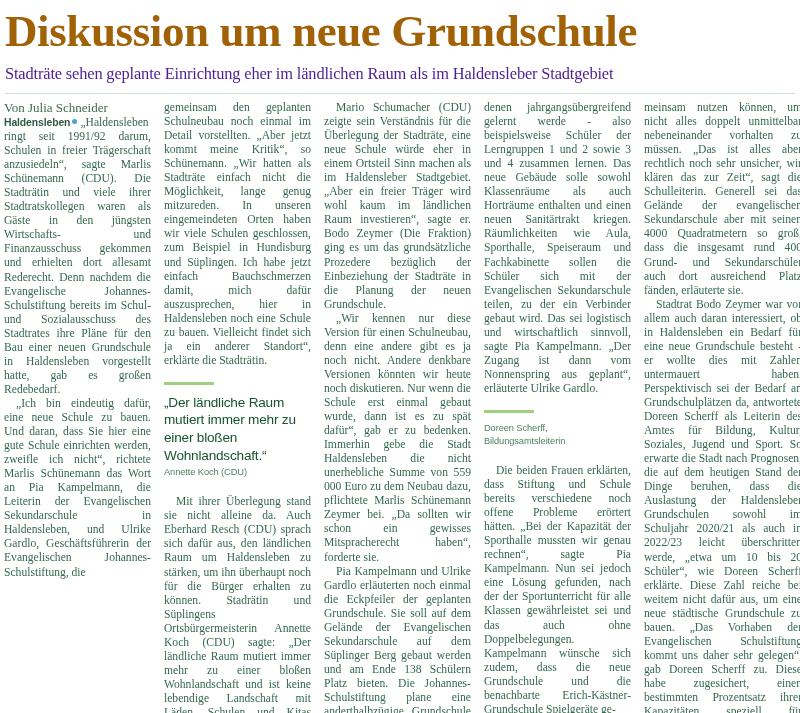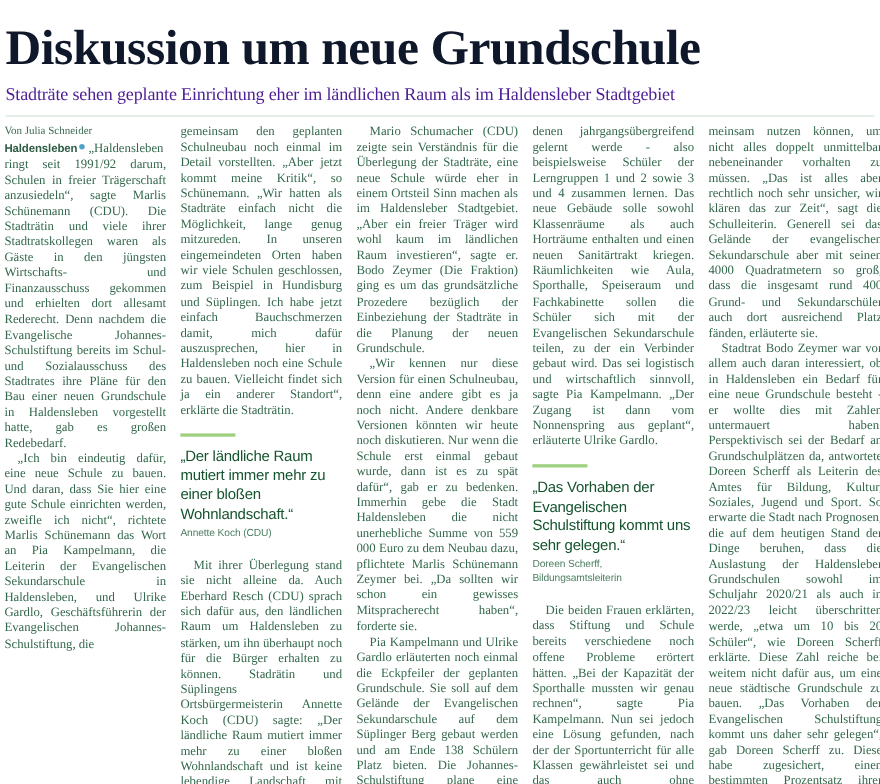--- a/index.html
+++ b/index.html
@@ -24,22 +24,22 @@
     padding: 0 4px;
   }
 
   
   .headline {
     font-family: "Liberation Serif", serif;
     font-weight: bold;
     font-size: 45px;
     line-height: 50px;
     letter-spacing: -0.4px;
-    color: #0f172a;
-    margin: 18px 0 0 1px;
+    color: #a16207;
+    margin: 6px 0 0 1px;
     white-space: nowrap;
   }
   .subheadline {
     font-family: Liberation Serif, serif;
     font-weight: normal;
     font-size: 16.4px;
     line-height: 20px;
     color: #4c1d95;
     margin: 8px 0 0 1px;
     white-space: nowrap;
@@ -72,21 +72,21 @@
     font-family: "Liberation Sans", sans-serif;
     font-size: 12.6px;
     line-height: 17.1px;
     color: #33684b;
     text-align: left;
     margin: 0 0 13px 0;
     letter-spacing: -0.1px;
   }
   .byline {
     font-family: "Liberation Serif", serif;
-    font-size: 10px;
+    font-size: 13px;
     line-height: 14px;
     color: #3c6b51;
     margin: 0 0 1px 0;
   }
   .body {
     font-family: "Liberation Serif", serif;
     font-size: 11.6px;
     line-height: 14.05px;
     text-align: justify;
     color: #34684c;
@@ -172,21 +172,20 @@
       <p class="body"><span style="display:inline-block;width:12px"></span><span>Mario Schumacher (CDU) zeigte sein Verständnis für die Überlegung der Stadträte, eine neue Schule würde eher in einem Ortsteil Sinn machen als im Haldensleber Stadtgebiet. „Aber ein freier Träger wird wohl kaum im ländlichen Raum investieren“, sagte er. Bodo Zeymer (Die Fraktion) ging es um das grundsätzliche Prozedere bezüglich der Einbeziehung der Stadträte in die Planung der neuen Grundschule.</span></p>
       <p class="body"><span style="display:inline-block;width:12px"></span><span>„Wir kennen nur diese Version für einen Schulneubau, denn eine andere gibt es ja noch nicht. Andere denkbare Versionen könnten wir heute noch diskutieren. Nur wenn die Schule erst einmal gebaut wurde, dann ist es zu spät dafür“, gab er zu bedenken. Immerhin gebe die Stadt Haldensleben die nicht unerhebliche Summe von 559 000 Euro zu dem Neubau dazu, pflichtete Marlis Schünemann Zeymer bei. „Da sollten wir schon ein gewisses Mitspracherecht haben“, forderte sie.</span></p>
       <p class="body"><span style="display:inline-block;width:12px"></span><span>Pia Kampelmann und Ulrike Gardlo erläuterten noch einmal die Eckpfeiler der geplanten Grundschule. Sie soll auf dem Gelände der Evangelischen Sekundarschule auf dem Süplinger Berg gebaut werden und am Ende 138 Schülern Platz bieten. Die Johannes-Schulstiftung plane eine anderthalbzügige Grundschule mit sechs Lerngruppen, in</span></p>
     </div>
 
     <div class="col">
       <p class="body cont">denen jahrgangsübergreifend gelernt werde - also beispielsweise Schüler der Lerngruppen 1 und 2 sowie 3 und 4 zusammen lernen. Das neue Gebäude solle sowohl Klassenräume als auch Horträume enthalten und einen neuen Sanitärtrakt kriegen. Räumlichkeiten wie Aula, Sporthalle, Speiseraum und Fachkabinette sollen die Schüler sich mit der Evangelischen Sekundarschule teilen, zu der ein Verbinder gebaut wird. Das sei logistisch und wirtschaftlich sinnvoll, sagte Pia Kampelmann. „Der Zugang ist dann vom Nonnenspring aus geplant“, erläuterte Ulrike Gardlo.</p>
 
       <div class="pullquote">
         <div class="pq-bar"></div>
-        <p class="pq-text">„Das Vorhaben der Evangelischen Schulstiftung kommt uns sehr gelegen.“</p>
         <p class="pq-attrib">Doreen Scherff, Bildungsamtsleiterin</p>
       </div>
 
       <p class="body"><span style="display:inline-block;width:12px"></span><span>Die beiden Frauen erklärten, dass Stiftung und Schule bereits verschiedene noch offene Probleme erörtert hätten. „Bei der Kapazität der Sporthalle mussten wir genau rechnen“, sagte Pia Kampelmann. Nun sei jedoch eine Lösung gefunden, nach der der Sportunterricht für alle Klassen gewährleistet sei und das auch ohne Doppelbelegungen. Kampelmann wünsche sich zudem, dass die neue Grundschule und die benachbarte Erich-Kästner-Grundschule Spielgeräte ge-</span></p>
     </div>
 
     <div class="col">
       <p class="body cont">meinsam nutzen können, um nicht alles doppelt unmittelbar nebeneinander vorhalten zu müssen. „Das ist alles aber rechtlich noch sehr unsicher, wir klären das zur Zeit“, sagt die Schulleiterin. Generell sei das Gelände der evangelischen Sekundarschule aber mit seinen 4000 Quadratmetern so groß, dass die insgesamt rund 400 Grund- und Sekundarschüler auch dort ausreichend Platz fänden, erläuterte sie.</p>
       <p class="body"><span style="display:inline-block;width:12px"></span><span>Stadtrat Bodo Zeymer war vor allem auch daran interessiert, ob in Haldensleben ein Bedarf für eine neue Grundschule besteht - er wollte dies mit Zahlen untermauert haben. Perspektivisch sei der Bedarf an Grundschulplätzen da, antwortete Doreen Scherff als Leiterin des Amtes für Bildung, Kultur, Soziales, Jugend und Sport. So erwarte die Stadt nach Prognosen, die auf dem heutigen Stand der Dinge beruhen, dass die Auslastung der Haldensleber Grundschulen sowohl im Schuljahr 2020/21 als auch in 2022/23 leicht überschritten werde, „etwa um 10 bis 20 Schüler“, wie Doreen Scherff erklärte. Diese Zahl reiche bei weitem nicht dafür aus, um eine neue städtische Grundschule zu bauen. „Das Vorhaben der Evangelischen Schulstiftung kommt uns daher sehr gelegen“, gab Doreen Scherff zu. Diese habe zugesichert, einen bestimmten Prozentsatz ihrer Kapazitäten speziell für Haldensleber Schüler freizuhalten.</span></p>
     </div>

